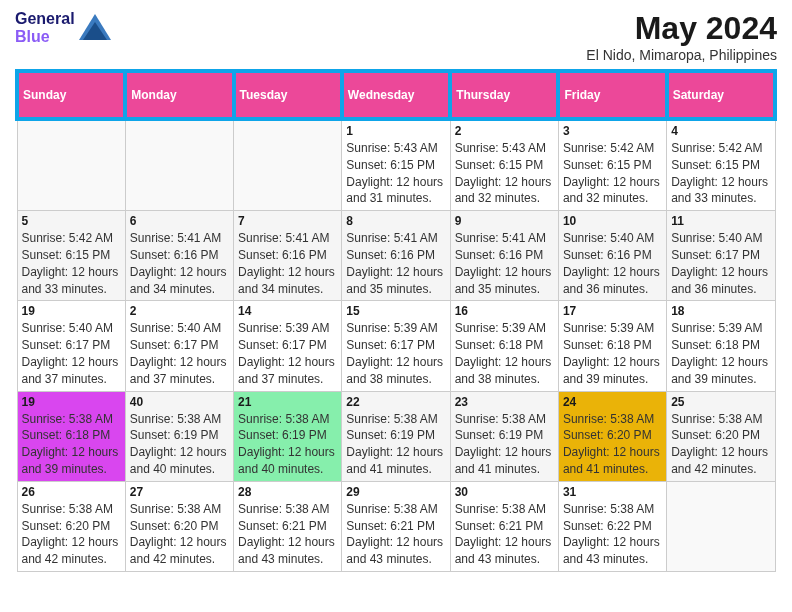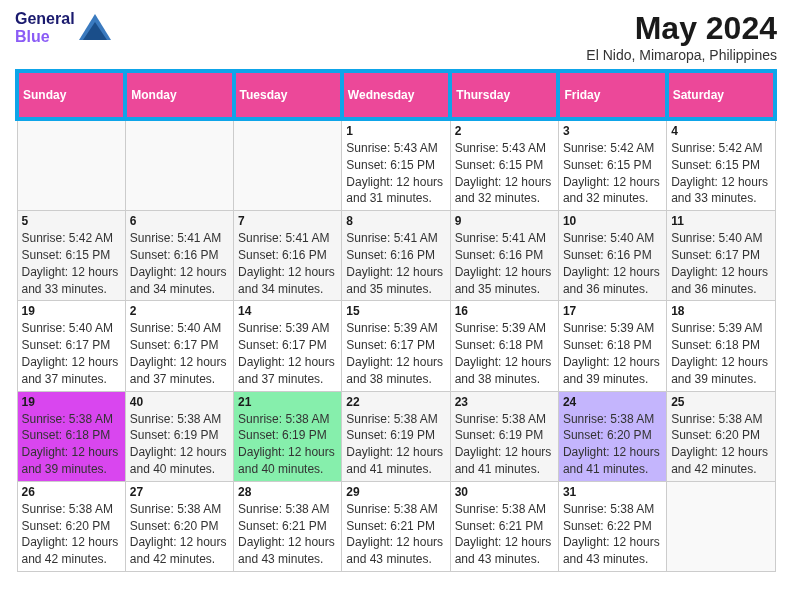--- a/index.html
+++ b/index.html
@@ -282,21 +282,21 @@
 Daylight: 12 hours
 and 41 minutes.</div>
           </td>
           <td style="background: rgb(245, 245, 245);">
             <span class="day-num">23</span>
             <div class="day-info" style="white-space: pre-line;">Sunrise: 5:38 AM
 Sunset: 6:19 PM
 Daylight: 12 hours
 and 41 minutes.</div>
           </td>
-          <td style="background: #c4b5fd;">
+          <td style="background: #eab308;">
             <span class="day-num">24</span>
             <div class="day-info" style="white-space: pre-line;">Sunrise: 5:38 AM
 Sunset: 6:20 PM
 Daylight: 12 hours
 and 41 minutes.</div>
           </td>
           <td style="background: rgb(245, 245, 245);">
             <span class="day-num">25</span>
             <div class="day-info" style="white-space: pre-line;">Sunrise: 5:38 AM
 Sunset: 6:20 PM

